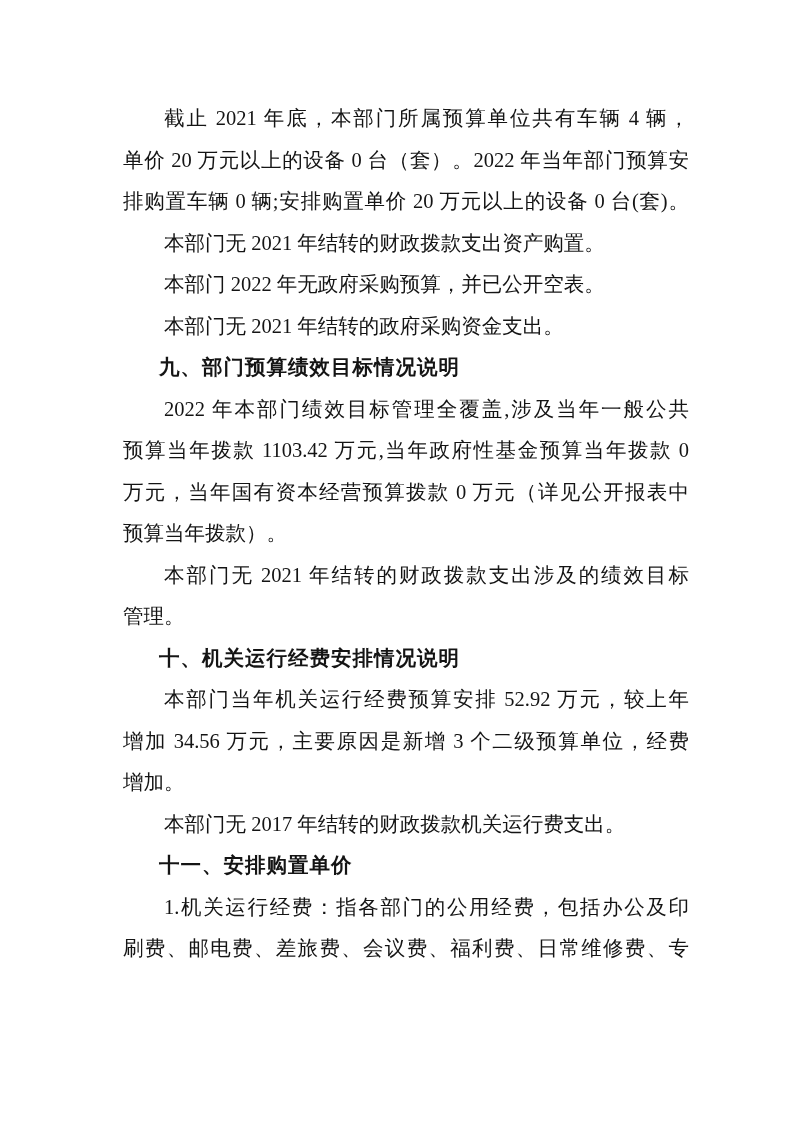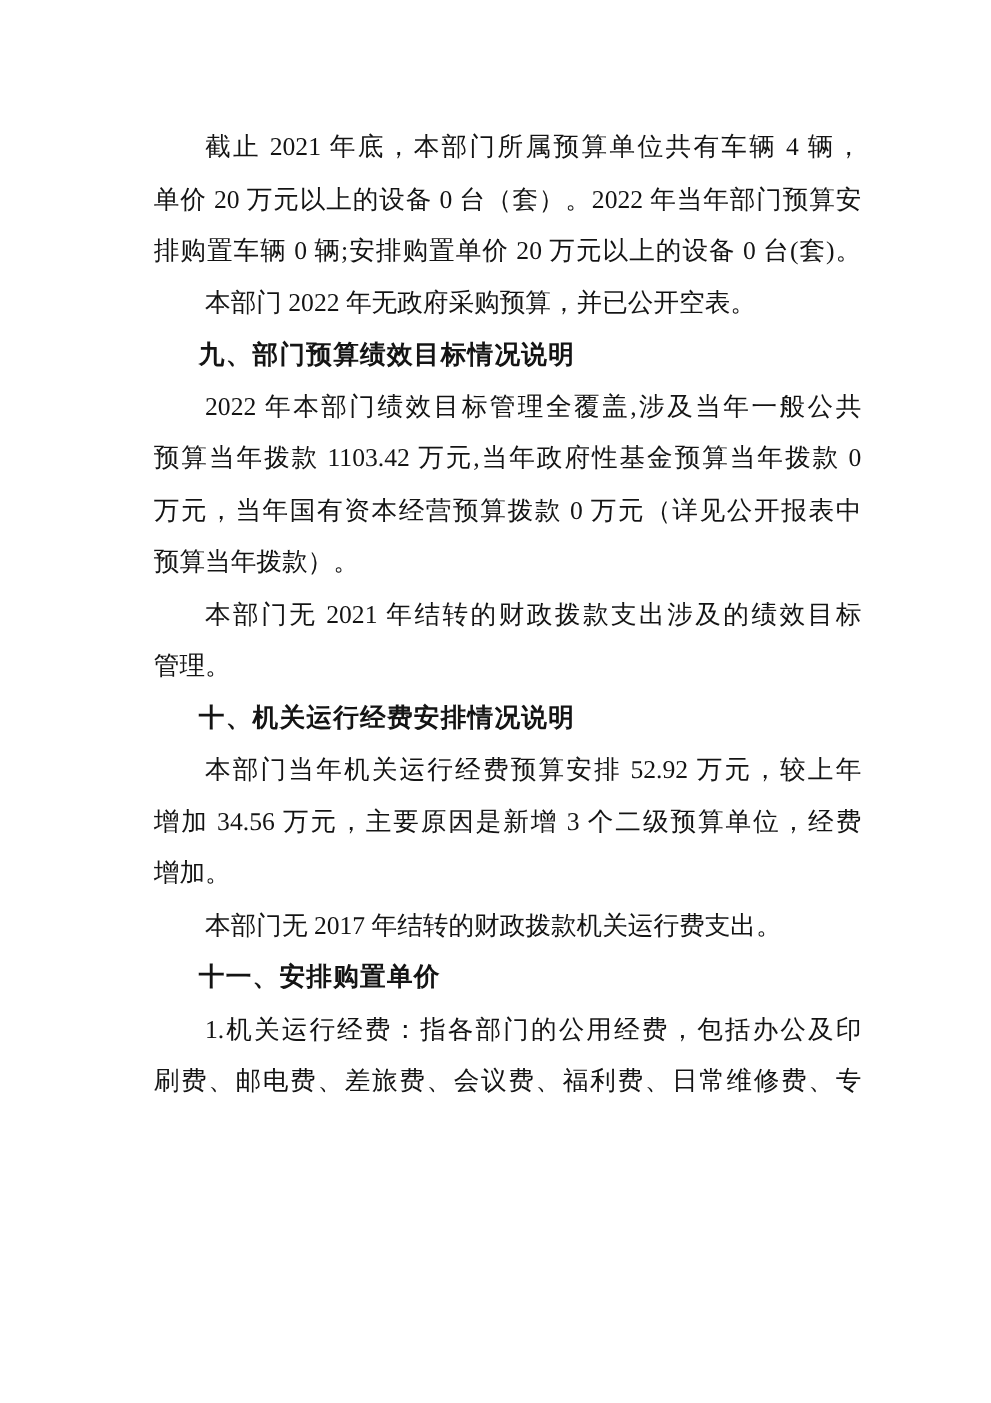--- a/index.html
+++ b/index.html
@@ -49,21 +49,27 @@
 <body>
 
 <div class="page">
   <div class="doc">
       <div class="block paragraph">
         <div class="line first stretch">截止 2021 年底，本部门所属预算单位共有车辆 4 辆，</div>
         <div class="line stretch">单价 20 万元以上的设备 0 台（套）。2022 年当年部门预算安</div>
         <div class="line stretch">排购置车辆 0 辆;安排购置单价 20 万元以上的设备 0 台(套)。</div>
       </div>
       <div class="block paragraph">
+        <div class="line first">本部门无 2021 年结转的财政拨款支出资产购置。</div>
+      </div>
+      <div class="block paragraph">
         <div class="line first">本部门 2022 年无政府采购预算，并已公开空表。</div>
+      </div>
+      <div class="block paragraph">
+        <div class="line first">本部门无 2021 年结转的政府采购资金支出。</div>
       </div>
       <div class="block heading">
         <div class="line">九、部门预算绩效目标情况说明</div>
       </div>
       <div class="block paragraph">
         <div class="line first stretch">2022 年本部门绩效目标管理全覆盖,涉及当年一般公共</div>
         <div class="line stretch">预算当年拨款 1103.42 万元,当年政府性基金预算当年拨款 0</div>
         <div class="line stretch">万元，当年国有资本经营预算拨款 0 万元（详见公开报表中</div>
         <div class="line">预算当年拨款）。</div>
       </div>

